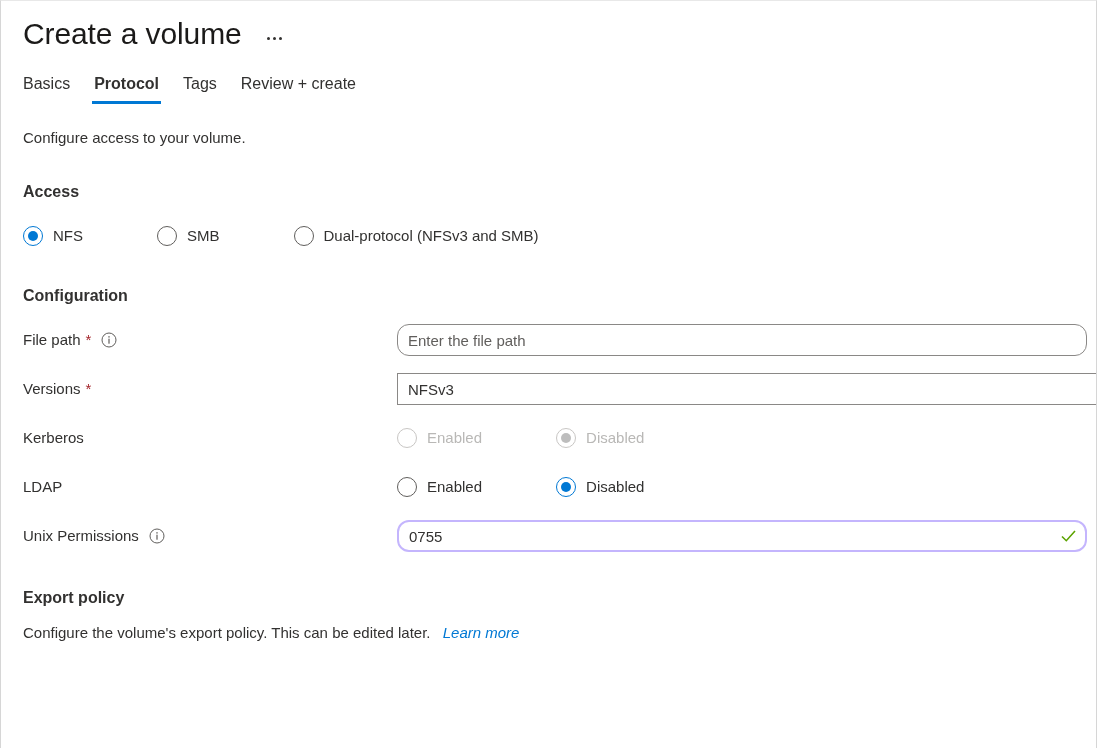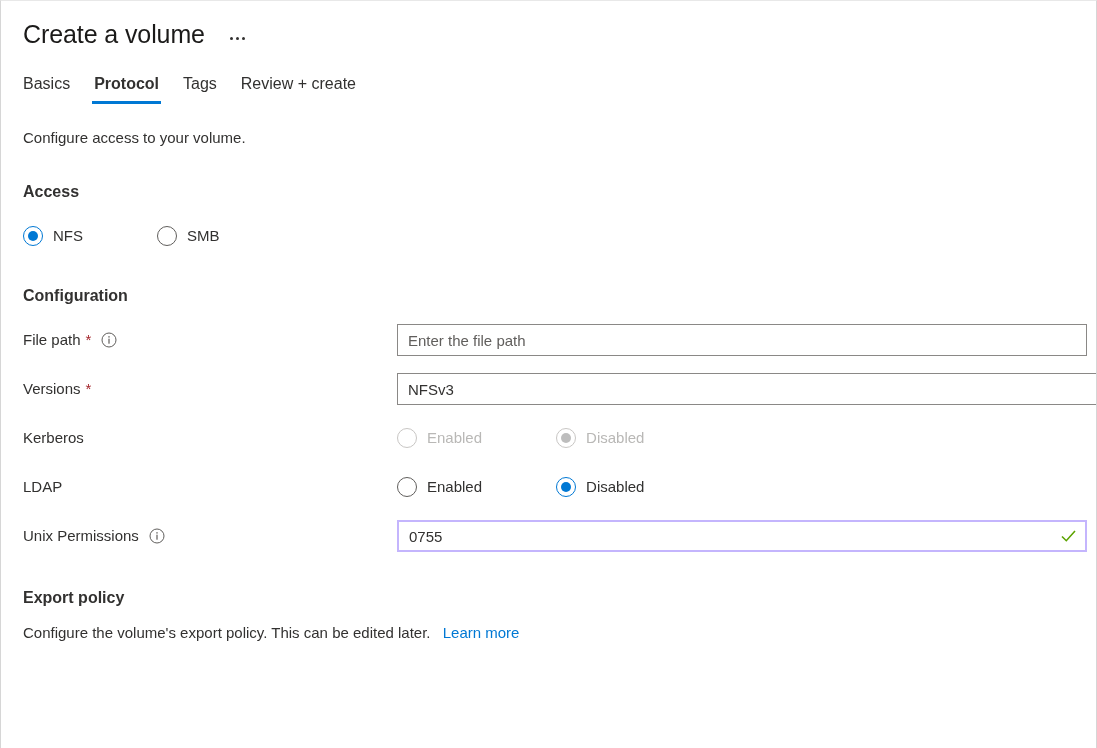--- a/index.html
+++ b/index.html
@@ -26,21 +26,21 @@
     box-sizing: border-box;
   }
 
   
   .header-row {
     display: flex;
     align-items: center;
     padding: 14px 0 0 22px;
   }
   .page-title {
-    font-size: 25px;
+    font-size: 30px;
     font-weight: 300;
     color: #1b1a19;
     letter-spacing: -0.1px;
     line-height: 38px;
   }
   .ellipsis-btn {
     margin-left: 22px;
     margin-top: 8px;
     display: flex;
     align-items: center;
@@ -201,21 +201,21 @@
     width: 690px;
     height: 32px;
     box-sizing: border-box;
     border: 1px solid #8a8886;
     background: #fff;
     font-family: "Liberation Sans", sans-serif;
     font-size: 15px;
     color: #323130;
     padding: 0 10px;
     outline: none;
-    border-radius: 0;
+    border-radius: 12px;
   }
   .text-input::placeholder { color: #605e5c; }
 
   .input-wrap {
     position: relative;
     width: 690px;
   }
   .input-wrap.validated .text-input {
     border: 2px solid #c4b5fd;
     padding-right: 34px;
@@ -268,20 +268,21 @@
     font-size: 15px;
     color: #323130;
     margin-top: 14px;
     line-height: 20px;
   }
   .link {
     color: #0078d4;
     text-decoration: none;
     margin-left: 8px;
     cursor: pointer;
+    font-style: italic;
   }
 </style>
 </head>
 <body>
 
 <div class="page">
 
   <div class="header-row">
     <div class="page-title">Create a volume</div>
     <div class="ellipsis-btn">
@@ -307,20 +308,24 @@
     <div class="form-row tall">
       <div class="row-field">
         <div class="radio-group">
           <div class="radio-opt checked">
             <span class="radio-mark"></span>
             <span class="radio-label">NFS</span>
           </div>
           <div class="radio-opt">
             <span class="radio-mark"></span>
             <span class="radio-label">SMB</span>
+          </div>
+          <div class="radio-opt">
+            <span class="radio-mark"></span>
+            <span class="radio-label">Dual-protocol (NFSv3 and SMB)</span>
           </div>
         </div>
       </div>
     </div>
 
     <div class="section-title">Configuration</div>
 
     <div class="form-row tall">
       <div class="row-label">
         <span>File path</span>

